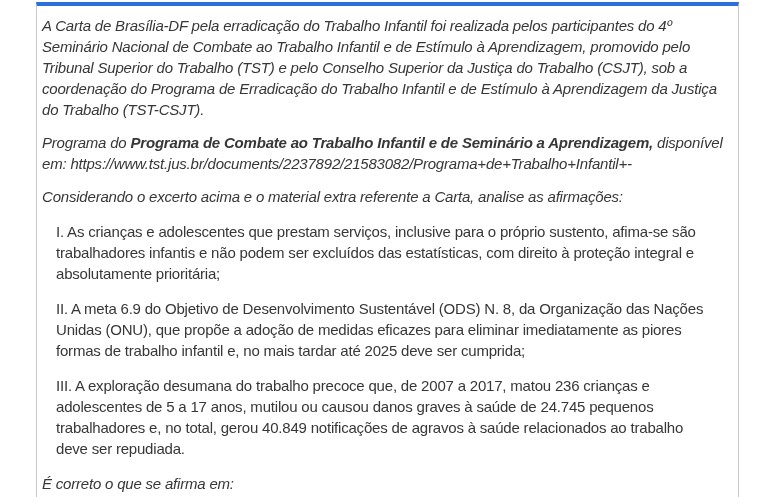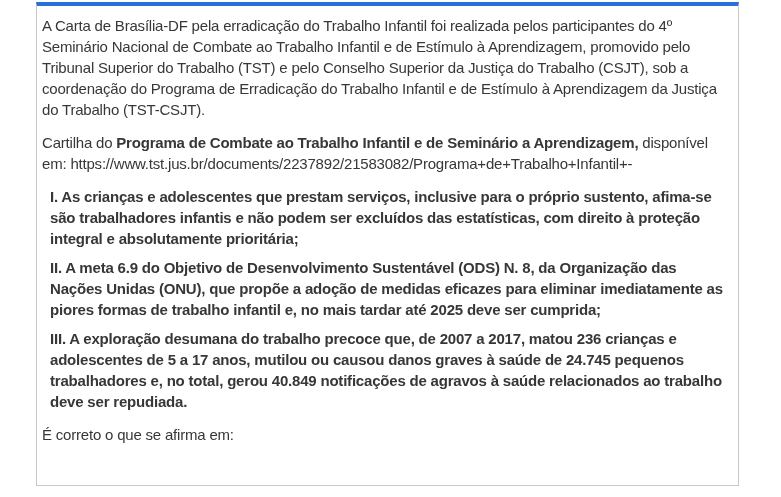--- a/index.html
+++ b/index.html
@@ -24,44 +24,45 @@
     border: 1px solid #c9c9c9;
     border-top: 4px solid #2b6fd9;
     padding: 9px 6px 2px 5px;
     color: #373737;
     font-size: 15px;
     line-height: 21px;
     letter-spacing: -0.2px;
   }
   .question-box p {
     margin: 0 0 12px 0;
+    font-style: italic;
   }
   .question-box .bold {
     font-weight: bold;
   }
   .statements {
     margin: 0 0 12px 0;
   }
   .statements > div {
-    margin: 8px;
-    font-weight: bold;
+    margin: 14px;
   }
   .url-text {
     word-break: break-all;
   }
 </style>
 </head>
 <body>
 
 <div class="question-box">
 
   <p>A Carta de Brasília-DF pela erradicação do Trabalho Infantil foi realizada pelos participantes do 4º Seminário Nacional de Combate ao Trabalho Infantil e de Estímulo à Aprendizagem, promovido pelo Tribunal Superior do Trabalho (TST) e pelo Conselho Superior da Justiça do Trabalho (CSJT), sob a coordenação do Programa de Erradicação do Trabalho Infantil e de Estímulo à Aprendizagem da Justiça do Trabalho (TST-CSJT).</p>
 
-  <p><span>Cartilha do </span><span class="bold">Programa de Combate ao Trabalho Infantil e de Seminário a Aprendizagem,</span><span> disponível em: </span><span class="url-text">https://www.tst.jus.br/documents/2237892/21583082/Programa+de+Trabalho+Infantil+-</span><br></p>
+  <p><span>Programa do </span><span class="bold">Programa de Combate ao Trabalho Infantil e de Seminário a Aprendizagem,</span><span> disponível em: </span><span class="url-text">https://www.tst.jus.br/documents/2237892/21583082/Programa+de+Trabalho+Infantil+-</span><br></p>
 
+  <p>Considerando o excerto acima e o material extra referente a Carta, analise as afirmações:</p>
 
   <div class="statements">
       <div>I. As crianças e adolescentes que prestam serviços, inclusive para o próprio sustento, afima-se são trabalhadores infantis e não podem ser excluídos das estatísticas, com direito à proteção integral e absolutamente prioritária;</div>
       <div>II. A meta 6.9 do Objetivo de Desenvolvimento Sustentável (ODS) N. 8, da Organização das Nações Unidas (ONU), que propõe a adoção de medidas eficazes para eliminar imediatamente as piores formas de trabalho infantil e, no mais tardar até 2025 deve ser cumprida;</div>
       <div>III. A exploração desumana do trabalho precoce que, de 2007 a 2017, matou 236 crianças e adolescentes de 5 a 17 anos, mutilou ou causou danos graves à saúde de 24.745 pequenos trabalhadores e, no total, gerou 40.849 notificações de agravos à saúde relacionados ao trabalho deve ser repudiada.</div>
     </div>
 
   <p>É correto o que se afirma em:</p>
 
 </div>

